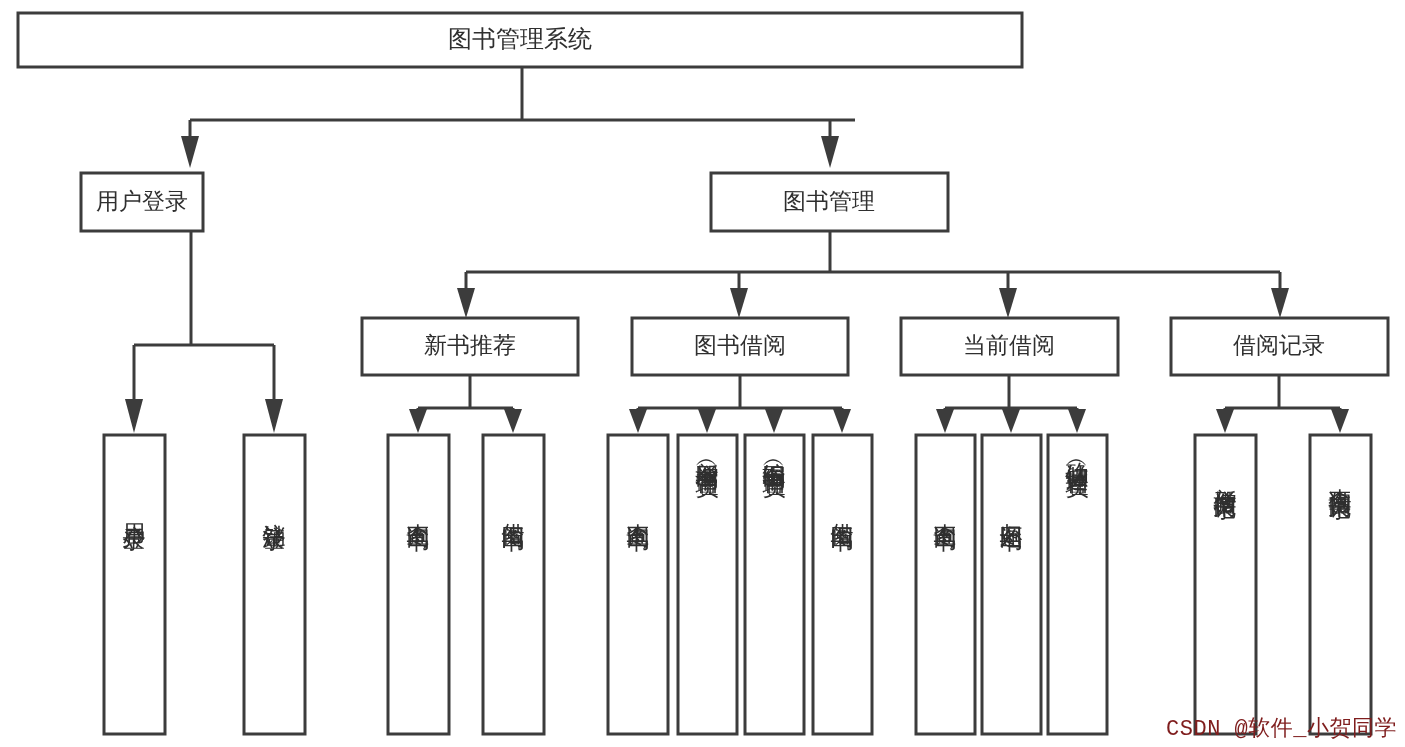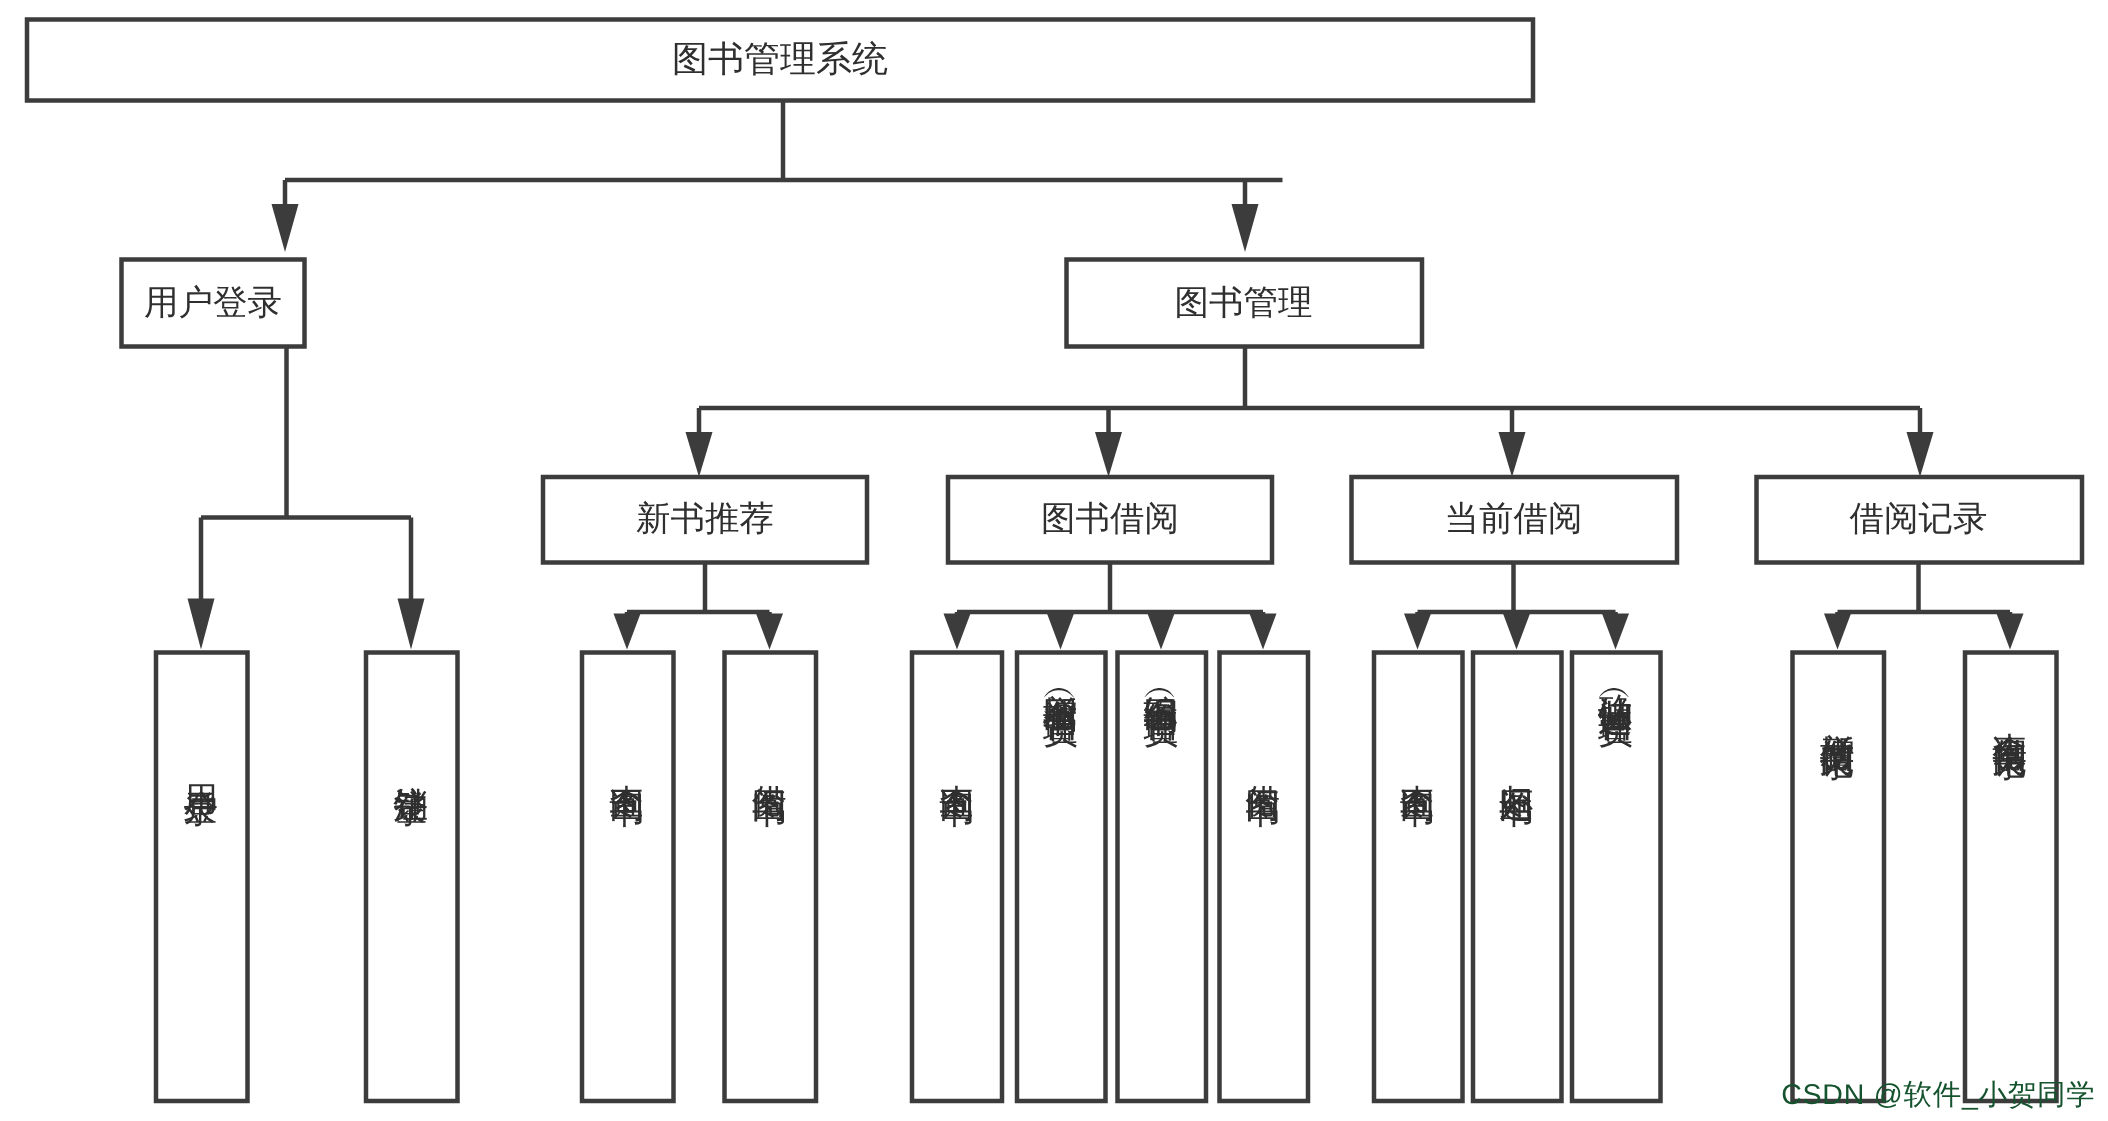--- a/index.html
+++ b/index.html
@@ -62,23 +62,23 @@
     letter-spacing: 2px;
     white-space: nowrap;
     text-align: center;
     transform: translateX(-50%);
     pointer-events: none;
   }
   .watermark {
     position: absolute;
     right: 8px;
     bottom: 4px;
-    font-family: Liberation Sans, sans-serif;
-    font-size: 19px;
-    color: #14532d;
+    font-family: Liberation Mono, monospace;
+    font-size: 22px;
+    color: #7f1d1d;
     letter-spacing: 0.5px;
     white-space: nowrap;
   }
 </style>
 </head>
 <body>
 
 <div id="chart-root">
 
   <svg class="diagram" viewBox="0 0 1405 747">

